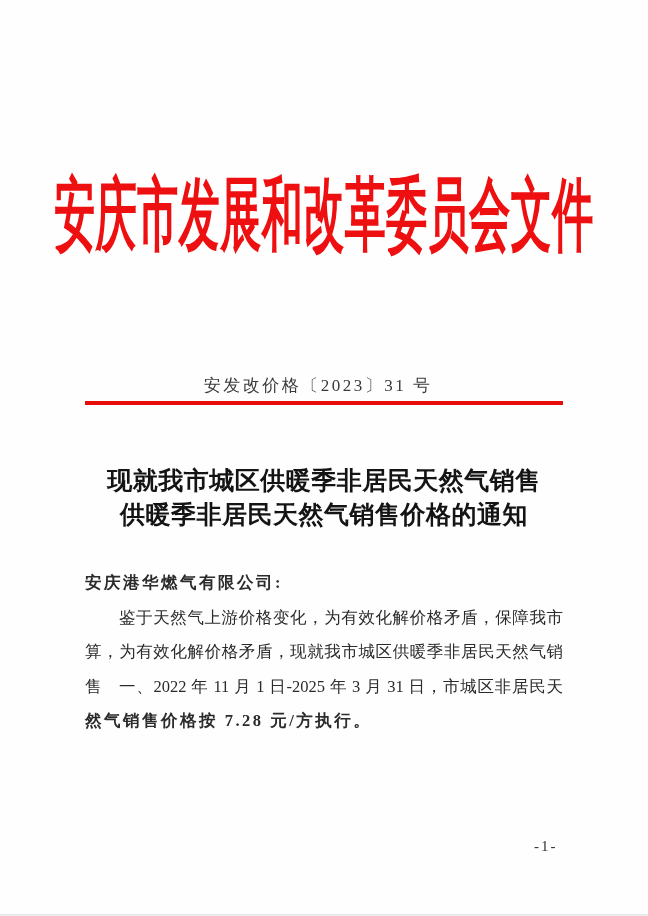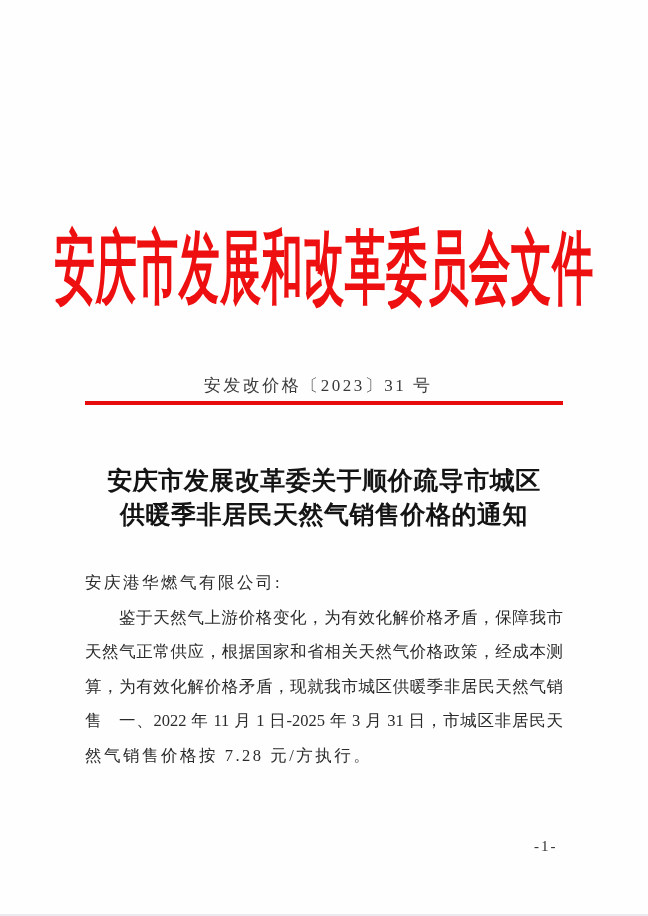--- a/index.html
+++ b/index.html
@@ -18,23 +18,21 @@
     box-sizing: border-box;
   }
   
   .red-header {
     position: absolute;
     top: 210px;
     left: 0;
     right: 0;
     height: 100px;
     display: flex;
-    align-items: center;
     justify-content: center;
-    margin-top: 8px;
   }
   .red-header .masthead-text {
     font-size: 41px;
     font-weight: bold;
     color: var(--header-red, #ee1010);
     transform: scaleY(1.95);
     transform-origin: center;
     letter-spacing: 0.5px;
     white-space: nowrap;
   }
@@ -87,20 +85,21 @@
   }
   .body-line.fill {
     text-align: justify;
     text-align-last: justify;
   }
   .body-line.indent {
     text-indent: 34px;
   }
   .body-line.plain {
     letter-spacing: 2.5px;
+    font-weight: bold;
   }
   
   .page-number {
     position: absolute;
     top: 838px;
     left: 534px;
     font-size: 15px;
     letter-spacing: 2px;
     color: #333333;
   }
@@ -112,28 +111,27 @@
 
   <div class="red-header">
     <span class="masthead-text">安庆市发展和改革委员会文件</span>
   </div>
 
   <div class="doc-number">安发改价格〔2023〕31 号</div>
 
   <div class="red-divider"></div>
 
   <div class="doc-title">
-    <div>安庆市发展改革委关于顺价疏导市城区</div>
+    <div>现就我市城区供暖季非居民天然气销售</div>
     <div>供暖季非居民天然气销售价格的通知</div>
   </div>
 
   <div class="body-block">
     <div class="body-line plain">安庆港华燃气有限公司:</div>
     <div class="body-line fill indent">鉴于天然气上游价格变化，为有效化解价格矛盾，保障我市</div>
-    <div class="body-line fill">天然气正常供应，根据国家和省相关天然气价格政策，经成本测</div>
     <div class="body-line fill">算，为有效化解价格矛盾，现就我市城区供暖季非居民天然气销售</div>
     <div class="body-line fill indent">一、2022 年 11 月 1 日-2025 年 3 月 31 日，市城区非居民天</div>
     <div class="body-line plain">然气销售价格按 7.28 元/方执行。</div>
   </div>
 
   <div class="page-number">-1-</div>
 
 </div>
 
 </body></html>

